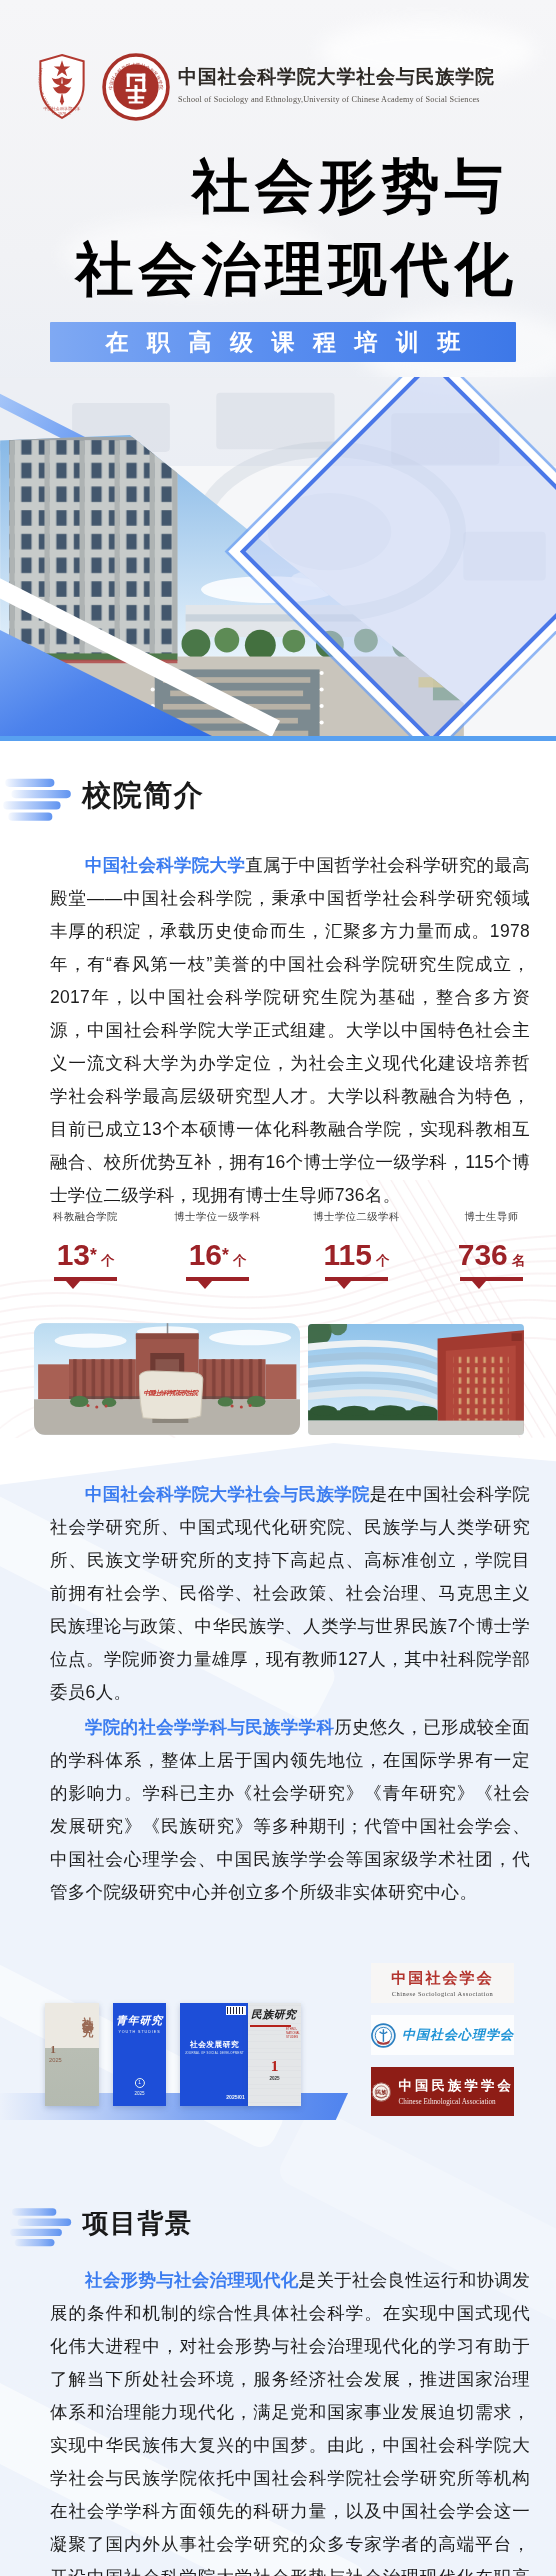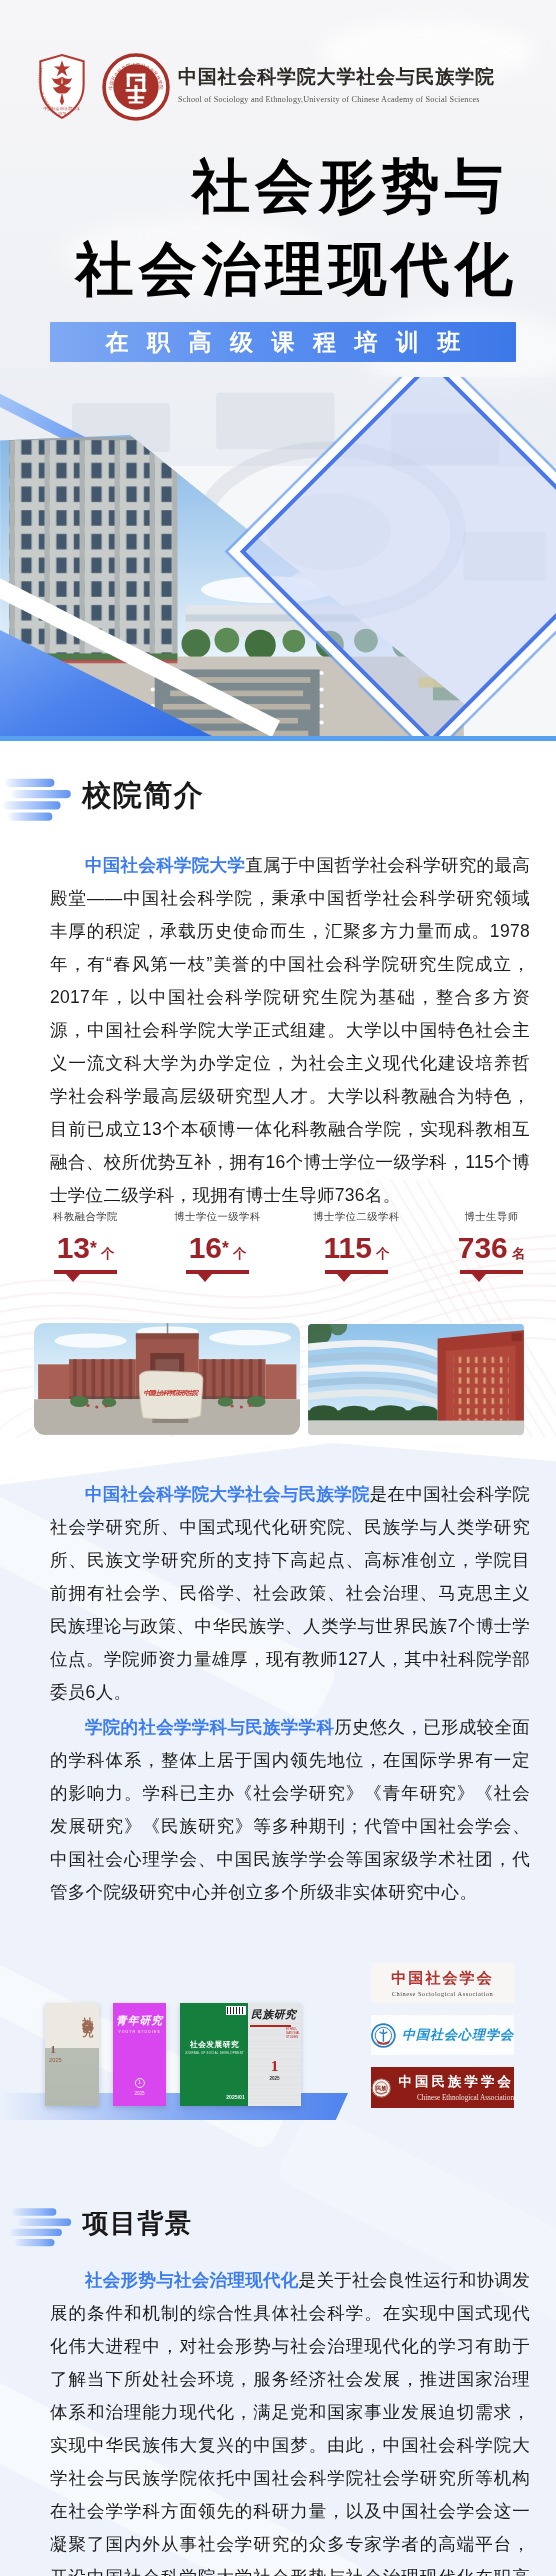--- a/index.html
+++ b/index.html
@@ -53,21 +53,21 @@
   .sec-head.small h2{font-size:26px;}
 
   
   .para{left:50px;width:480px;font-size:17.5px;line-height:33px;color:#1c1c1c;
         text-align:justify;text-indent:2em;letter-spacing:0.3px;}
   .para .lead{color:#3b7cf0;font-weight:700;}
 
   
   .stat{position:absolute;width:113px;text-align:center;}
   .stat .lbl{font-size:10.3px;color:#3f3f3f;letter-spacing:0.5px;}
-  .stat .numrow{margin-top:7px;color:#9c2227;white-space:nowrap;}
+  .stat .numrow{margin-top:14px;color:#9c2227;white-space:nowrap;}
   .stat .num{font-size:30px;font-weight:900;}
   .stat .star{font-size:17.5px;font-weight:900;vertical-align:super;}
   .stat .unit{font-size:13.4px;font-weight:700;margin-left:4.1px;}
   .stat .bar{margin:5.2px auto 0 auto;width:63px;height:3.6px;background:#9c2227;position:relative;}
   .stat .bar .tri{position:absolute;left:12.4px;top:3.6px;width:0;height:0;
        border-left:7.2px solid transparent;border-right:7.2px solid transparent;
        border-top:8.8px solid #9c2227;}
 
   
   .photo{overflow:hidden;background:#dfe7ee;}
@@ -411,28 +411,28 @@
   <div class="abs para" style="top:1711px;"><span class="lead">学院的社会学学科与民族学学科</span><span>历史悠久，已形成较全面的学科体系，整体上居于国内领先地位，在国际学界有一定的影响力。学科已主办《社会学研究》《青年研究》《社会发展研究》《民族研究》等多种期刊；代管中国社会学会、中国社会心理学会、中国民族学学会等国家级学术社团，代管多个院级研究中心并创立多个所级非实体研究中心。</span></div>
 
   <div class="abs platform"></div>
 
   <div class="cover" style="left:45px;width:54px;background:linear-gradient(180deg,#ece9e2 0%,#ece9e2 44%,#b9beb4 44%,#b4bab0 100%);">
     <div class="vtitle" style="position:absolute;right:4.1px;top:5.2px;font-size:11.3px;font-weight:700;color:#9a6a55;letter-spacing:2.1px;">社会学研究</div>
     <div style="position:absolute;left:5.2px;top:40px;font-family:'Liberation Serif',serif;font-size:11.3px;font-weight:700;color:#8a5c48;">1</div>
     <div style="position:absolute;left:4.1px;top:54px;font-size:5.7px;color:#8a5c48;">2025</div>
   </div>
 
-  <div class="cover" style="left:113px;width:53px;background:#d946ef;">
+  <div class="cover" style="left:113px;width:53px;background:#1d4ed8;">
     <div style="position:absolute;left:0;top:11.3px;width:100%;text-align:center;font-family:'Liberation Serif',serif;font-style:italic;font-size:10.8px;font-weight:700;color:#ffffff;letter-spacing:1px;">青年研究</div>
     <div style="position:absolute;left:0;top:27px;width:100%;text-align:center;font-size:3.6px;color:#f2f8f5;letter-spacing:1px;">YOUTH STUDIES</div>
     <div style="position:absolute;left:50%;top:75px;transform:translateX(-50%);width:8.2px;height:8.2px;border:1px solid #e9f3ef;border-radius:50%;color:#ffffff;font-size:4.6px;line-height:8.2px;text-align:center;">1</div>
     <div style="position:absolute;left:0;top:88px;width:100%;text-align:center;font-size:4.6px;color:#eef6f2;">2025</div>
   </div>
 
-  <div class="cover" style="left:180px;width:69px;background:#15803d;">
+  <div class="cover" style="left:180px;width:69px;background:#1d4ed8;">
     <div style="position:absolute;right:3.1px;top:3.1px;width:17.5px;height:7.2px;background:repeating-linear-gradient(90deg,#223 0 0.5px,#fff 0.5px 1.5px);border:1px solid #fff;"></div>
     <div style="position:absolute;left:0;top:37px;width:100%;text-align:center;font-size:7.7px;font-weight:900;color:#ffffff;letter-spacing:0.5px;">社会发展研究</div>
     <div style="position:absolute;left:0;top:48px;width:100%;text-align:center;font-size:2.8px;color:#e8f2f3;letter-spacing:0.3px;">JOURNAL OF SOCIAL DEVELOPMENT</div>
     <div style="position:absolute;right:4.1px;top:91px;font-size:5.2px;font-weight:700;color:#f2f8f8;">2025/01</div>
   </div>
 
   <div class="cover" style="left:248px;width:53px;background:repeating-linear-gradient(0deg,#e4e6e8 0 3.1px,#e0e2e5 3.1px 3.6px);">
     <div style="position:absolute;left:3.1px;top:5.2px;font-family:'Liberation Serif',serif;font-style:italic;font-size:10.8px;font-weight:900;color:#1c1c1c;letter-spacing:0.5px;">民族研究</div>
     <div style="position:absolute;left:2.1px;top:21.6px;width:41px;height:2.1px;background:#b5231c;"></div>
     <div style="position:absolute;right:1.5px;top:24px;width:13.4px;font-size:2.8px;color:#b5231c;line-height:1.5;">ETHNO-NATIONAL STUDIES</div>
@@ -448,21 +448,21 @@
   <div class="assoc" style="top:2015px;height:40px;background:#fcfdfe;gap:6.2px;">
     <svg width="27" height="27" viewBox="0 0 52 52">
       <circle cx="26" cy="26" r="24" fill="#eaf4fb" stroke="#2a7fc0" stroke-width="3.5"></circle>
       <circle cx="26" cy="26" r="17" fill="#ffffff" stroke="#2a7fc0" stroke-width="2"></circle>
       <path d="M26,13 L26,39 M18,18 Q26,26 34,18" fill="none" stroke="#2a7fc0" stroke-width="3"></path>
       <path d="M12,36 Q26,46 40,36 L38,42 Q26,49 14,42 Z" fill="#a93a3a"></path>
     </svg>
     <div class="cn" style="font-size:13px;color:#1f93d6;letter-spacing:1px;font-family:'Liberation Sans',sans-serif;font-style:italic;">中国社会心理学会</div>
   </div>
 
-  <div class="assoc" style="top:2067px;height:41px;background:#8e1d16;gap:7px;text-align:right;">
+  <div class="assoc" style="top:2067px;height:49px;background:#8e1d16;gap:7px;">
     <svg width="28" height="28" viewBox="0 0 54 54">
       <circle cx="27" cy="27" r="25" fill="#f6efe9"></circle>
       <circle cx="27" cy="27" r="24" fill="none" stroke="#7d1a12" stroke-width="2"></circle>
       <circle cx="27" cy="27" r="16" fill="none" stroke="#7d1a12" stroke-width="1.5"></circle>
       <text x="27" y="33" text-anchor="middle" font-size="14" font-weight="700" fill="#7d1a12" font-family="Liberation Serif,serif">民族</text>
       <path d="M12,38 Q27,45 42,38" fill="none" stroke="#7d1a12" stroke-width="1.5"></path>
     </svg>
     <div>
       <div class="cn" style="font-size:13.4px;color:#ffffff;letter-spacing:3.1px;">中国民族学学会</div>
       <div class="en" style="font-size:7.2px;color:#f3e6e4;margin-top:2.1px;">Chinese Ethnological Association</div>

